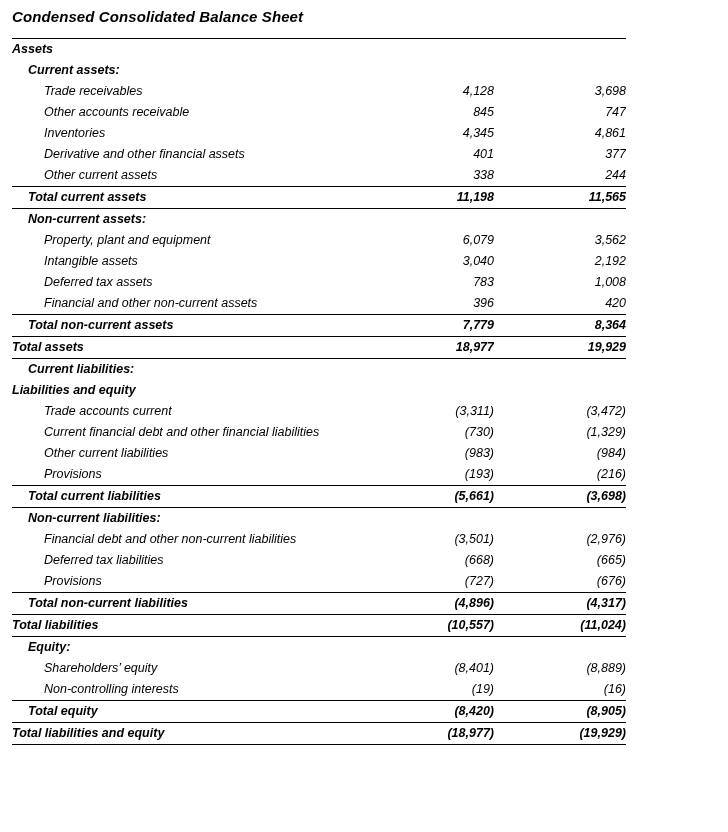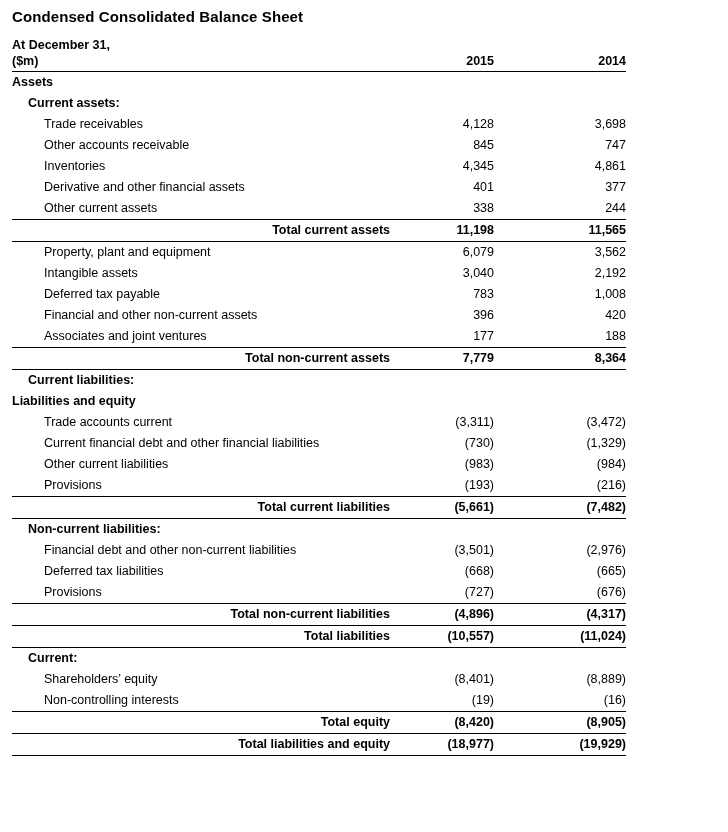--- a/index.html
+++ b/index.html
@@ -14,20 +14,21 @@
     color: #000000;
     -webkit-font-smoothing: none;
   }
 
   .sheet {
     width: 638px;
     height: 832px;
     box-sizing: border-box;
     padding: 6px 12px 14px 12px;
     position: relative;
+    font-style: italic;
   }
 
   
   .doc-title {
     font-size: 15px;
     font-weight: bold;
     letter-spacing: 0.1px;
     margin: 2px 0 12px 0;
     line-height: 18px;
   }
@@ -77,44 +78,36 @@
 
   
   .ind0 { padding-left: 0px !important; }
   .ind1 { padding-left: 16px !important; }
   .ind2 { padding-left: 32px !important; }
 
   .b { font-weight: bold; }
 
   
   tr.rule-top > td { border-top: 1.3px solid #000; }
-  tr.rule-bottom > td { border-bottom: 1.3px solid #000; text-align: right; }
+  tr.rule-bottom > td { border-bottom: 1.3px solid #000; }
 
   
   .header-underline {
     border-bottom: 1.4px solid #000;
     height: 0;
     margin-bottom: 0px;
   }
 </style>
 </head>
 <body>
 
 <div class="sheet">
 
   <div class="doc-title">Condensed Consolidated Balance Sheet</div>
 
-  <div class="header-block">
-    <div class="header-line-1">At December 31,</div>
-    <div class="header-row">
-      <div class="header-label">($m)</div>
-      <div class="header-col c1">2015</div>
-      <div class="header-col c2">2014</div>
-    </div>
-  </div>
   <div class="header-underline"></div>
 
   <table class="bs">
     <tbody id="bs-body">
         <tr>
           <td class="label ind0 b">Assets</td>
           <td class="num c1 b"></td>
           <td class="num c2 b"></td>
         </tr>
         <tr>
@@ -146,49 +139,54 @@
           <td class="label ind2">Other current assets</td>
           <td class="num c1">338</td>
           <td class="num c2">244</td>
         </tr>
         <tr class="rule-top rule-bottom">
           <td class="label ind1 b">Total current assets</td>
           <td class="num c1 b">11,198</td>
           <td class="num c2 b">11,565</td>
         </tr>
         <tr>
+          <td class="label ind1 b">Non-current assets:</td>
+          <td class="num c1 b"></td>
+          <td class="num c2 b"></td>
+        </tr>
+        <tr>
           <td class="label ind2">Property, plant and equipment</td>
           <td class="num c1">6,079</td>
           <td class="num c2">3,562</td>
         </tr>
         <tr>
           <td class="label ind2">Intangible assets</td>
           <td class="num c1">3,040</td>
           <td class="num c2">2,192</td>
         </tr>
         <tr>
-          <td class="label ind2">Deferred tax payable</td>
+          <td class="label ind2">Deferred tax assets</td>
           <td class="num c1">783</td>
           <td class="num c2">1,008</td>
         </tr>
         <tr>
           <td class="label ind2">Financial and other non-current assets</td>
           <td class="num c1">396</td>
           <td class="num c2">420</td>
         </tr>
-        <tr>
-          <td class="label ind2">Associates and joint ventures</td>
-          <td class="num c1">177</td>
-          <td class="num c2">188</td>
-        </tr>
         <tr class="rule-top rule-bottom">
           <td class="label ind1 b">Total non-current assets</td>
           <td class="num c1 b">7,779</td>
           <td class="num c2 b">8,364</td>
         </tr>
+        <tr class="rule-bottom">
+          <td class="label ind0 b">Total assets</td>
+          <td class="num c1 b">18,977</td>
+          <td class="num c2 b">19,929</td>
+        </tr>
         <tr>
           <td class="label ind1 b">Current liabilities:</td>
           <td class="num c1 b"></td>
           <td class="num c2 b"></td>
         </tr>
         <tr>
           <td class="label ind0 b">Liabilities and equity</td>
           <td class="num c1 b"></td>
           <td class="num c2 b"></td>
         </tr>
@@ -208,21 +206,21 @@
           <td class="num c2">(984)</td>
         </tr>
         <tr>
           <td class="label ind2">Provisions</td>
           <td class="num c1">(193)</td>
           <td class="num c2">(216)</td>
         </tr>
         <tr class="rule-top rule-bottom">
           <td class="label ind1 b">Total current liabilities</td>
           <td class="num c1 b">(5,661)</td>
-          <td class="num c2 b">(7,482)</td>
+          <td class="num c2 b">(3,698)</td>
         </tr>
         <tr>
           <td class="label ind1 b">Non-current liabilities:</td>
           <td class="num c1 b"></td>
           <td class="num c2 b"></td>
         </tr>
         <tr>
           <td class="label ind2">Financial debt and other non-current liabilities</td>
           <td class="num c1">(3,501)</td>
           <td class="num c2">(2,976)</td>
@@ -241,21 +239,21 @@
           <td class="label ind1 b">Total non-current liabilities</td>
           <td class="num c1 b">(4,896)</td>
           <td class="num c2 b">(4,317)</td>
         </tr>
         <tr class="rule-bottom">
           <td class="label ind0 b">Total liabilities</td>
           <td class="num c1 b">(10,557)</td>
           <td class="num c2 b">(11,024)</td>
         </tr>
         <tr>
-          <td class="label ind1 b">Current:</td>
+          <td class="label ind1 b">Equity:</td>
           <td class="num c1 b"></td>
           <td class="num c2 b"></td>
         </tr>
         <tr>
           <td class="label ind2">Shareholders’ equity</td>
           <td class="num c1">(8,401)</td>
           <td class="num c2">(8,889)</td>
         </tr>
         <tr>
           <td class="label ind2">Non-controlling interests</td>

